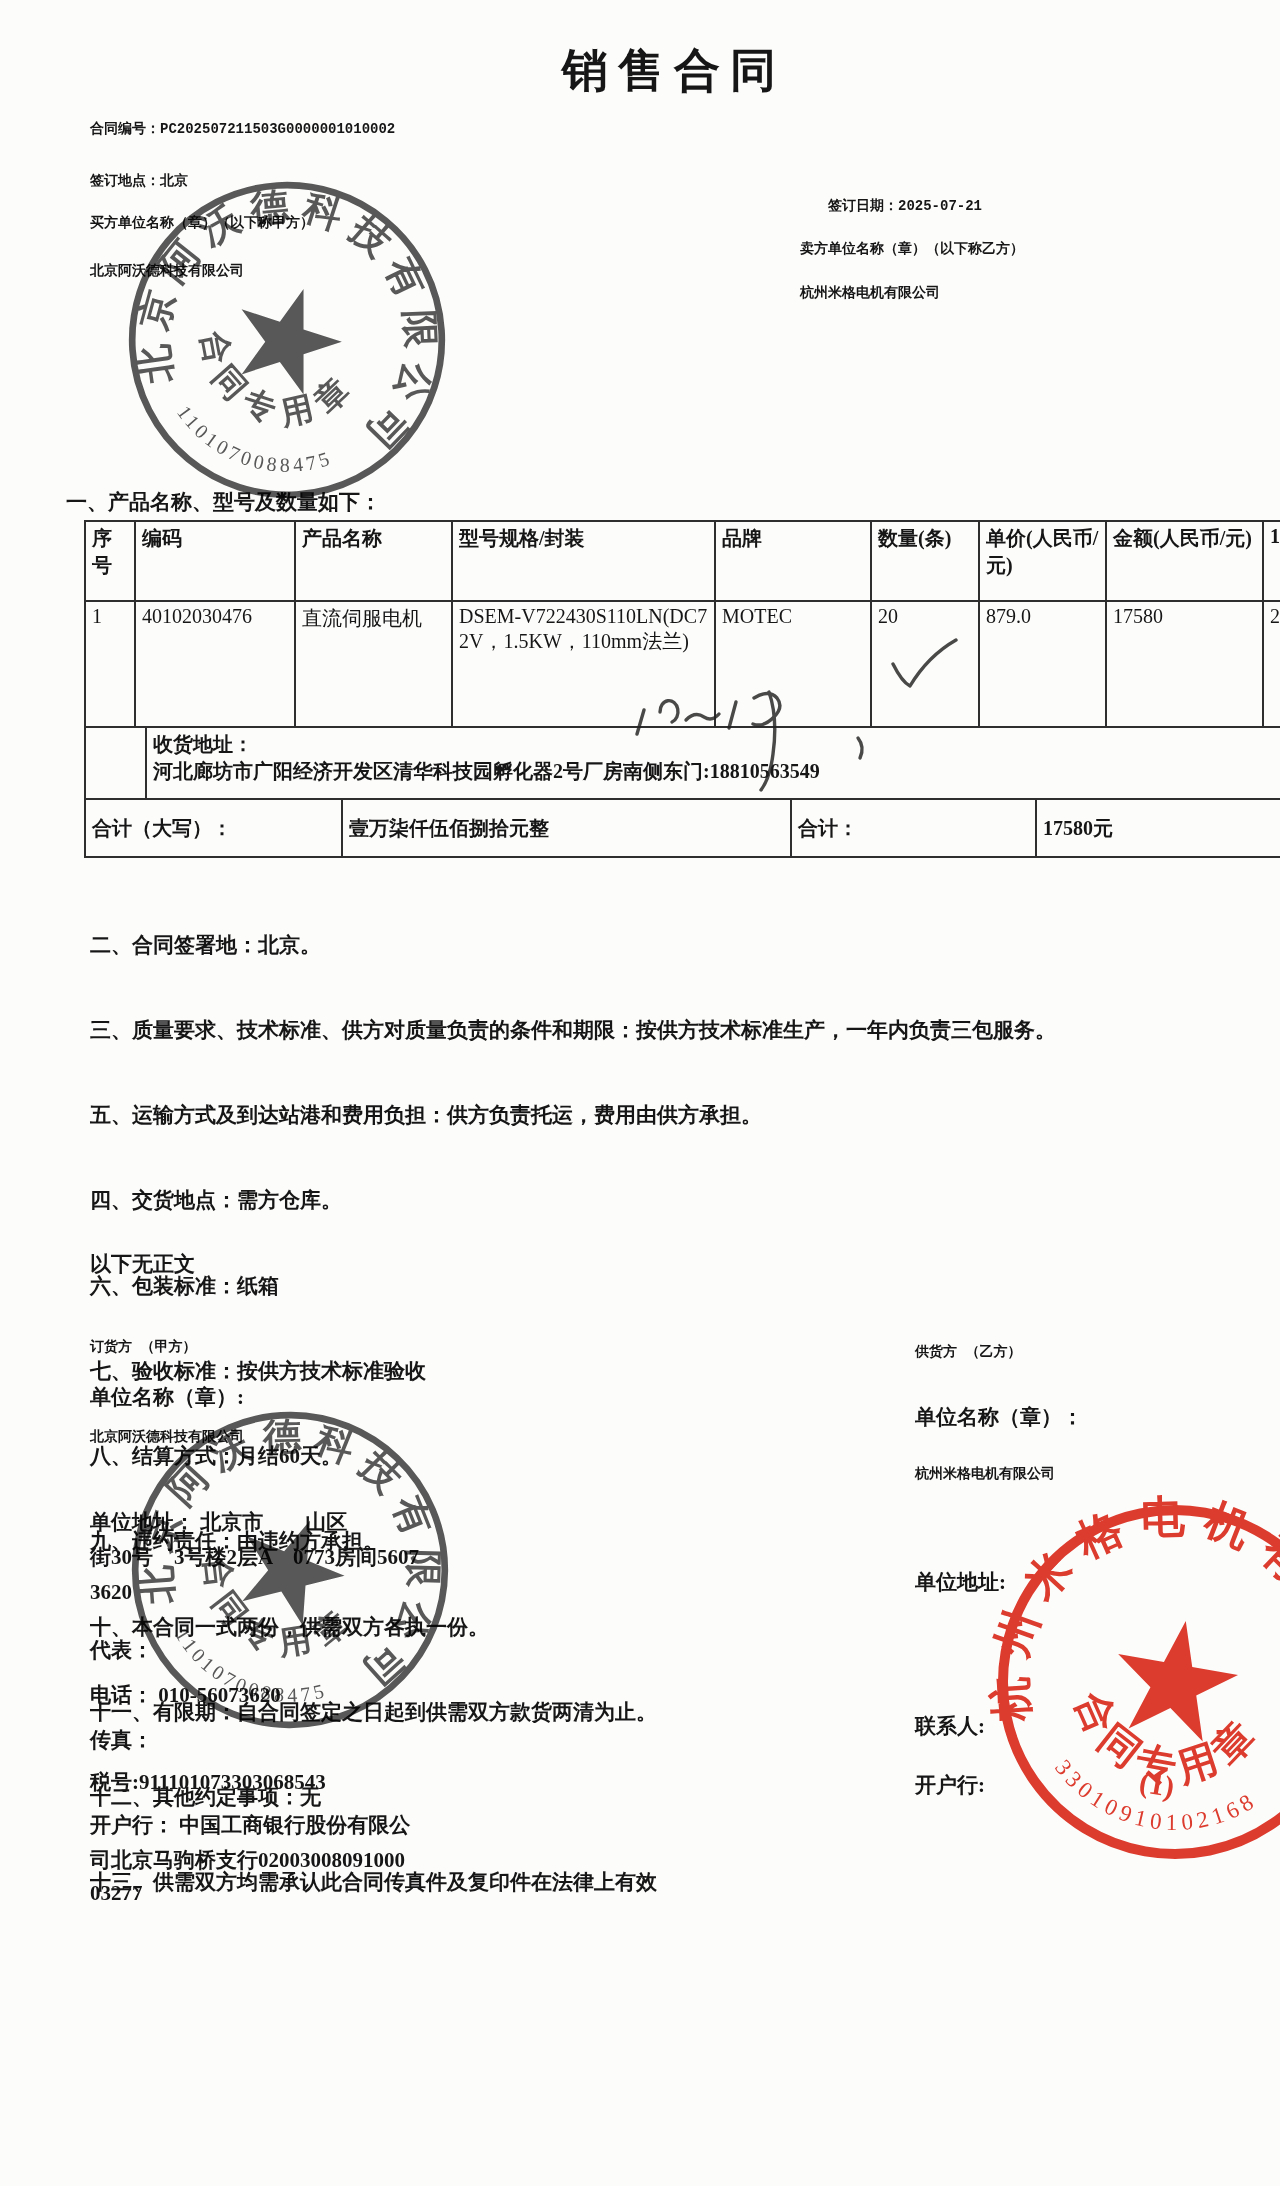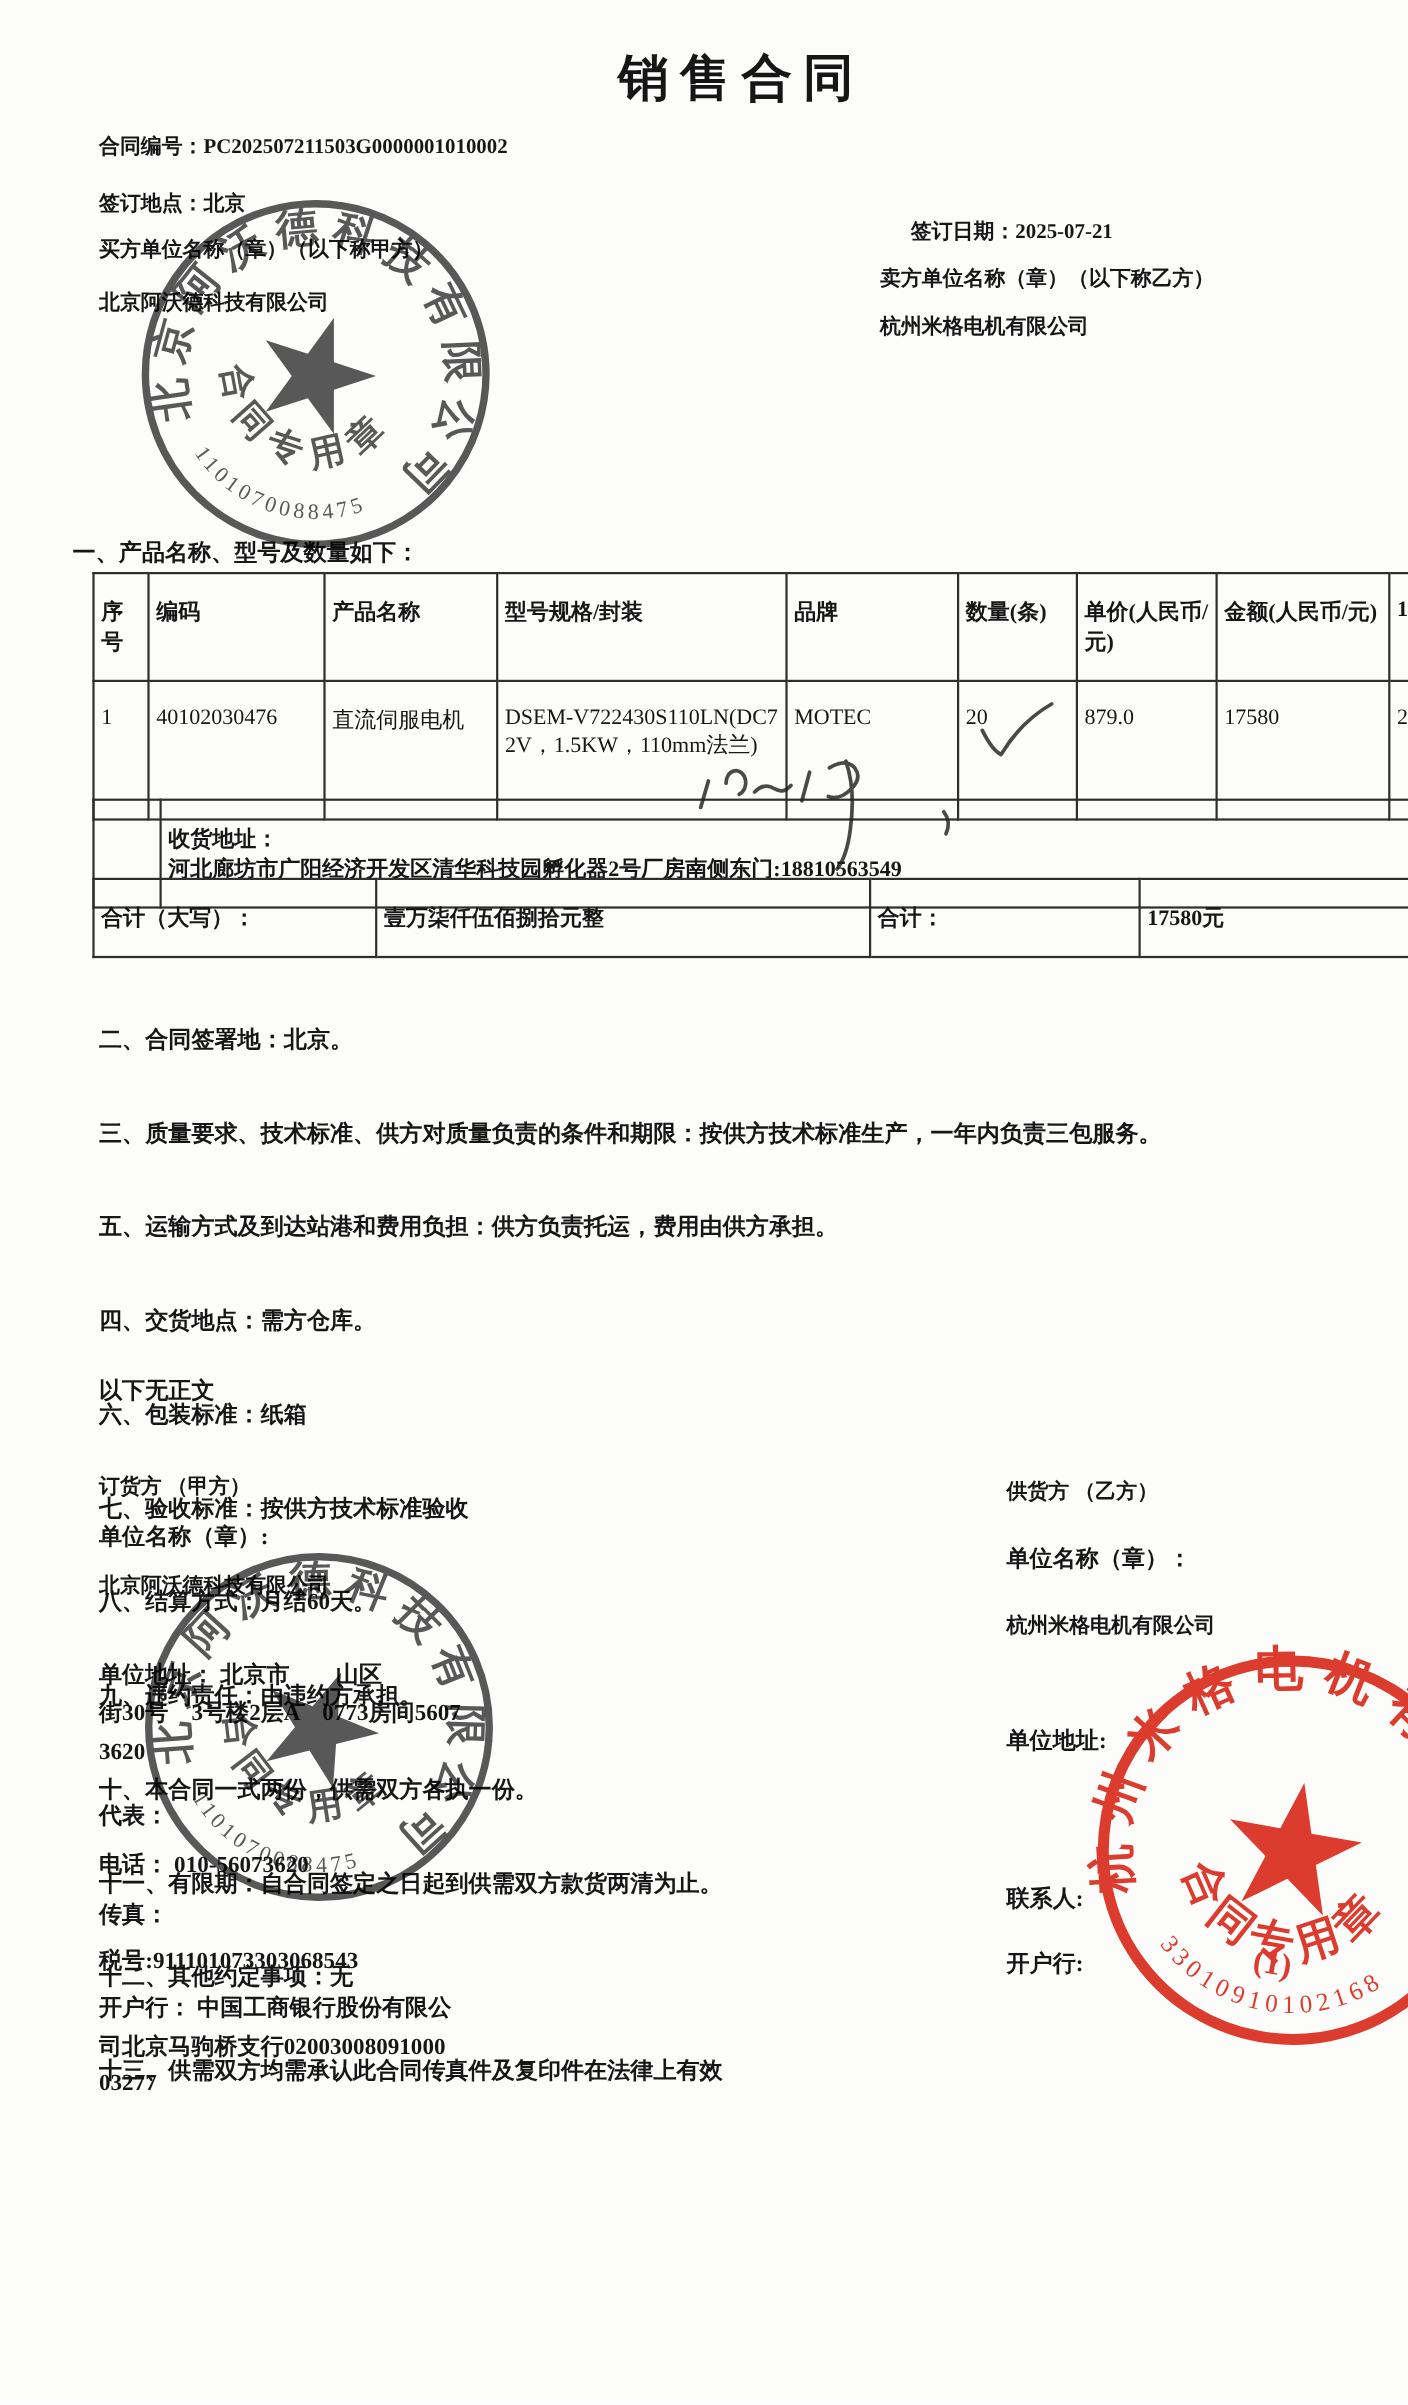--- a/index.html
+++ b/index.html
@@ -1,26 +1,26 @@
 <!DOCTYPE html>
 <html><head>
 <meta charset="utf-8">
 <style>
   html,body{margin:0;padding:0;}
   body{width:1280px;height:2186px;background:#ffffff;
        font-family:"Liberation Serif","DejaVu Serif",serif;color:#161616;}
   .sheet{position:relative;width:1280px;height:2186px;overflow:hidden;background:#fcfcfb;}
   .abs{position:absolute;white-space:pre-wrap;}
   .b{font-weight:700;}
-  .t22{font-size:19px;} .t21{font-size:21px;}
+  .t22{font-size:14px;font-family:Liberation Mono, monospace;} .t21{font-size:21px;}
   .title{left:0;top:40px;width:1280px;text-align:center;font-size:46px;font-weight:700;letter-spacing:10px;padding-left:34px;}
   table{border-collapse:collapse;table-layout:fixed;background:transparent;}
   .tbl{position:absolute;left:84px;width:1296px;}
   td,th{border:2px solid #2e2e2e;vertical-align:top;text-align:left;
-        padding:21px 6px;font-size:20px;word-break:break-all;box-sizing:border-box;
+        padding:3px 6px;font-size:20px;word-break:break-all;box-sizing:border-box;
         font-family:"Liberation Serif","DejaVu Serif",serif;}
   th{font-weight:700;}
   #tbl-main{top:520px;}
   #tbl-main th{height:80px;}
   #tbl-main td{height:126px;}
   #tbl-addr{top:726px;}
   #tbl-addr td{height:72px;}
   #tbl-tot{top:798px;}
   #tbl-tot td{height:58px;font-weight:600;}
   .terms{left:90px;top:874px;width:1160px;font-size:21px;font-weight:600;line-height:28.4px;}

